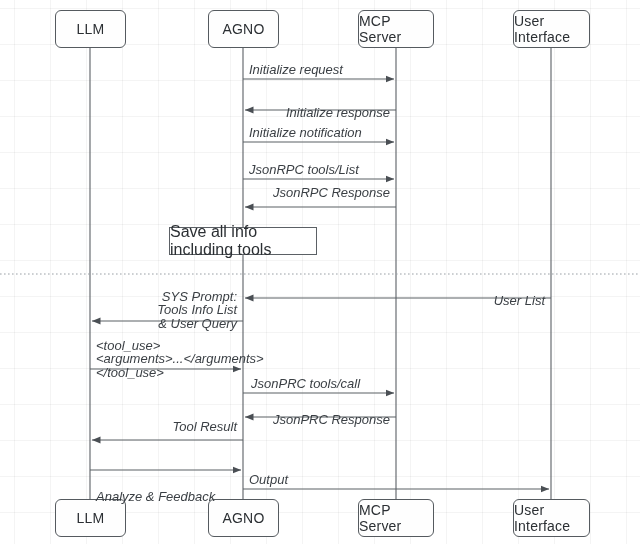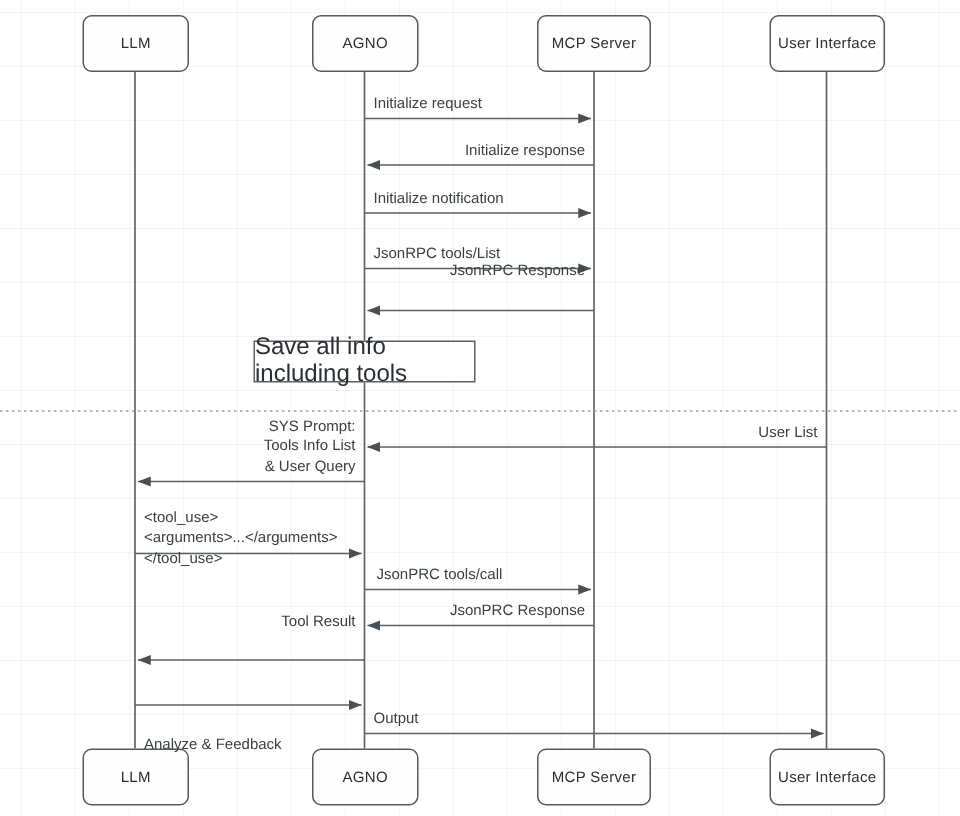--- a/index.html
+++ b/index.html
@@ -30,42 +30,43 @@
   .lifeline-box {
     position: absolute;
     box-sizing: border-box;
     border: 1.3px solid #555a5f;
     border-radius: 6px;
     background: #fefefe;
     display: flex;
     align-items: center;
     justify-content: center;
     color: #2b2f33;
-    font-size: 10px;
+    font-size: 14px;
     letter-spacing: 0.2px;
   }
   .note-box {
     position: absolute;
     box-sizing: border-box;
     border: 1.2px solid #5b6065;
     background: #ffffff;
     display: flex;
     align-items: center;
     justify-content: center;
     color: #2b2f33;
     font-size: 16px;
   }
   .msg-label {
     position: absolute;
     color: #3a3f44;
-    font-size: 10px;
+    font-size: 13px;
     white-space: pre;
     line-height: 13.5px;
+    font-style: italic;
   }
-  .msg-label.align-right { text-align: right; }
+  .msg-label.align-right { text-align: right; margin-top: 12px; }
   .msg-label.align-left  { text-align: left; }
 </style>
 </head>
 <body>
 
 <div id="diagram-canvas">
 
   <svg width="640" height="544">
     <defs>
       <marker id="arrow-right" markerWidth="9" markerHeight="8" refX="8.5" refY="4" orient="auto" markerUnits="userSpaceOnUse">

